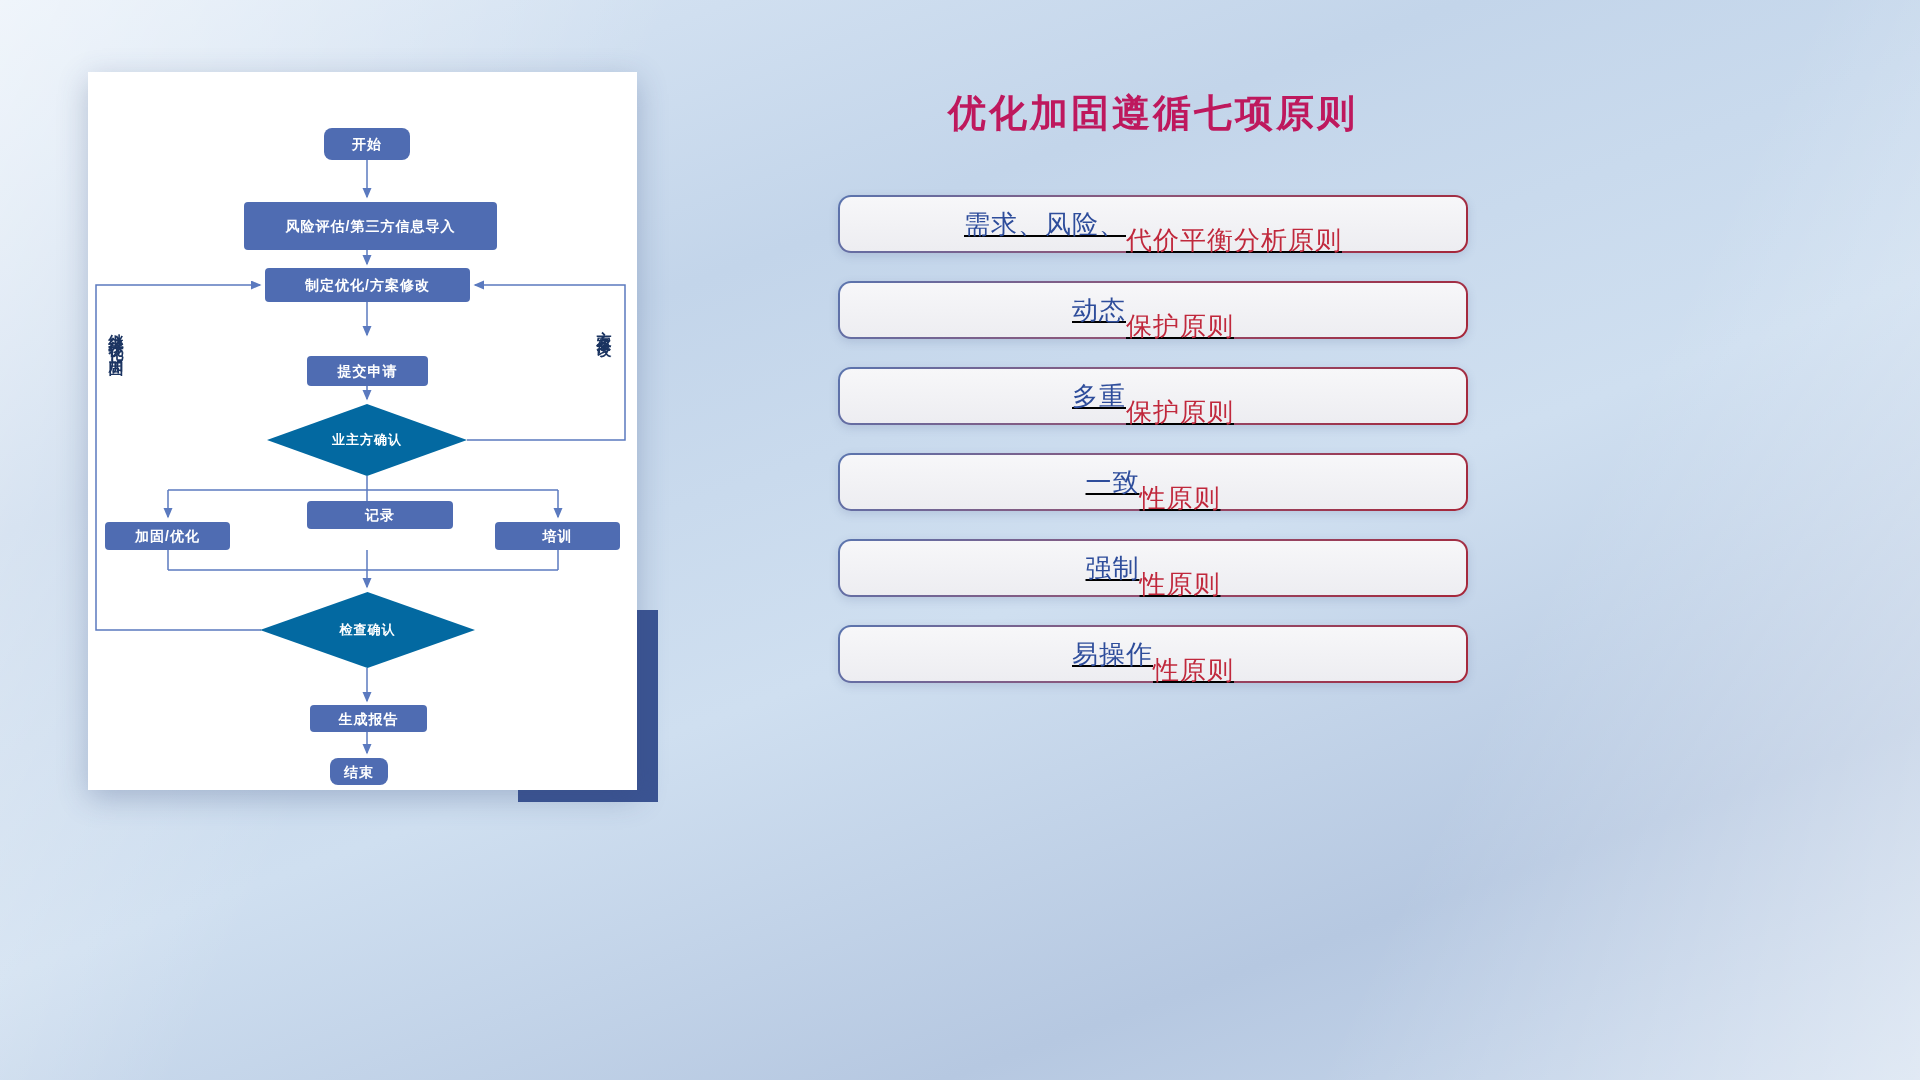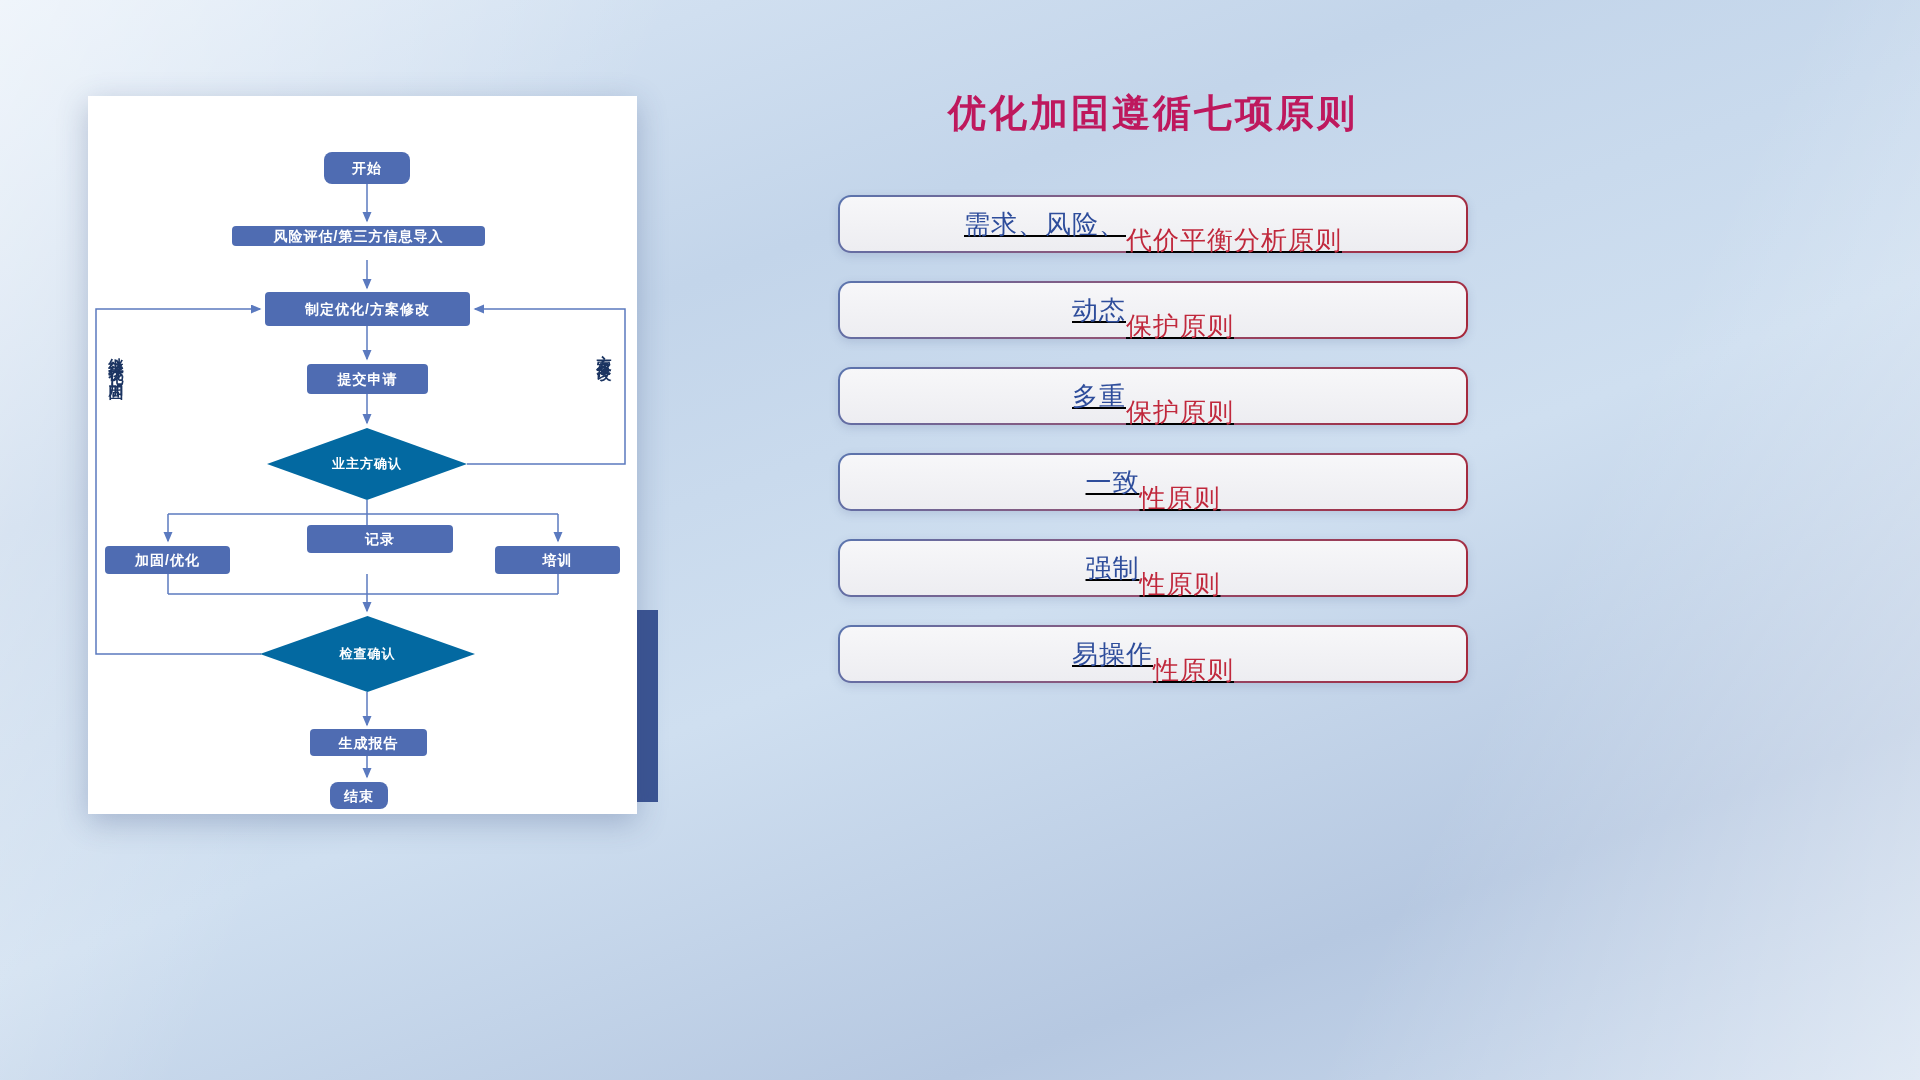--- a/index.html
+++ b/index.html
@@ -15,21 +15,20 @@
 
   
   .card-backdrop {
     position:absolute; left:518px; top:610px; width:140px; height:192px;
     background:#3b5493;
   }
   .card {
     position:absolute; left:88px; top:72px; width:549px; height:718px;
     background:#ffffff;
     box-shadow:0 8px 28px rgba(55,75,125,.30);
-    margin-top:24px;
   }
   .conn { position:absolute; left:0; top:0; width:549px; height:718px; }
   .node {
     position:absolute; background:#4f6cb2; color:#fff;
     font-size:14px; font-weight:bold; line-height:1;
     display:flex; align-items:center; justify-content:center;
     border-radius:4px; letter-spacing:1px; white-space:nowrap;
   }
   .node.pill { border-radius:8px; }
   .diamond {
@@ -94,25 +93,25 @@
       <path d="M279,498 V515" marker-end="url(#arr)"></path>
       <path d="M279,596 V629" marker-end="url(#arr)"></path>
       <path d="M279,660 V681" marker-end="url(#arr)"></path>
       <path d="M173,558 H8 V213 H172" marker-end="url(#arr)"></path>
       <path d="M379,368 H537 V213 H387" marker-end="url(#arr)"></path>
     </g>
   </svg>
 
   <div class="node pill" style="left:236px;top:56px;width:86px;height:32px">开始</div>
 
-  <div class="node" style="left:144px;top:130px;width:253px;height:20px">风险评估/第三方信息导入</div>
+  <div class="node" style="left:156px;top:130px;width:253px;height:48px">风险评估/第三方信息导入</div>
 
   <div class="node" style="left:177px;top:196px;width:205px;height:34px">制定优化/方案修改</div>
 
-  <div class="node" style="left:219px;top:268px;width:121px;height:30px">提交申请</div>
+  <div class="node" style="left:219px;top:284px;width:121px;height:30px">提交申请</div>
 
   <div class="diamond" style="left:179px;top:332px;width:200px;height:72px">业主方确认</div>
 
   <div class="node" style="left:17px;top:450px;width:125px;height:28px">加固/优化</div>
 
   <div class="node" style="left:219px;top:429px;width:146px;height:28px">记录</div>
 
   <div class="node" style="left:407px;top:450px;width:125px;height:28px">培训</div>
 
   <div class="diamond" style="left:172px;top:520px;width:215px;height:76px">检查确认</div>

